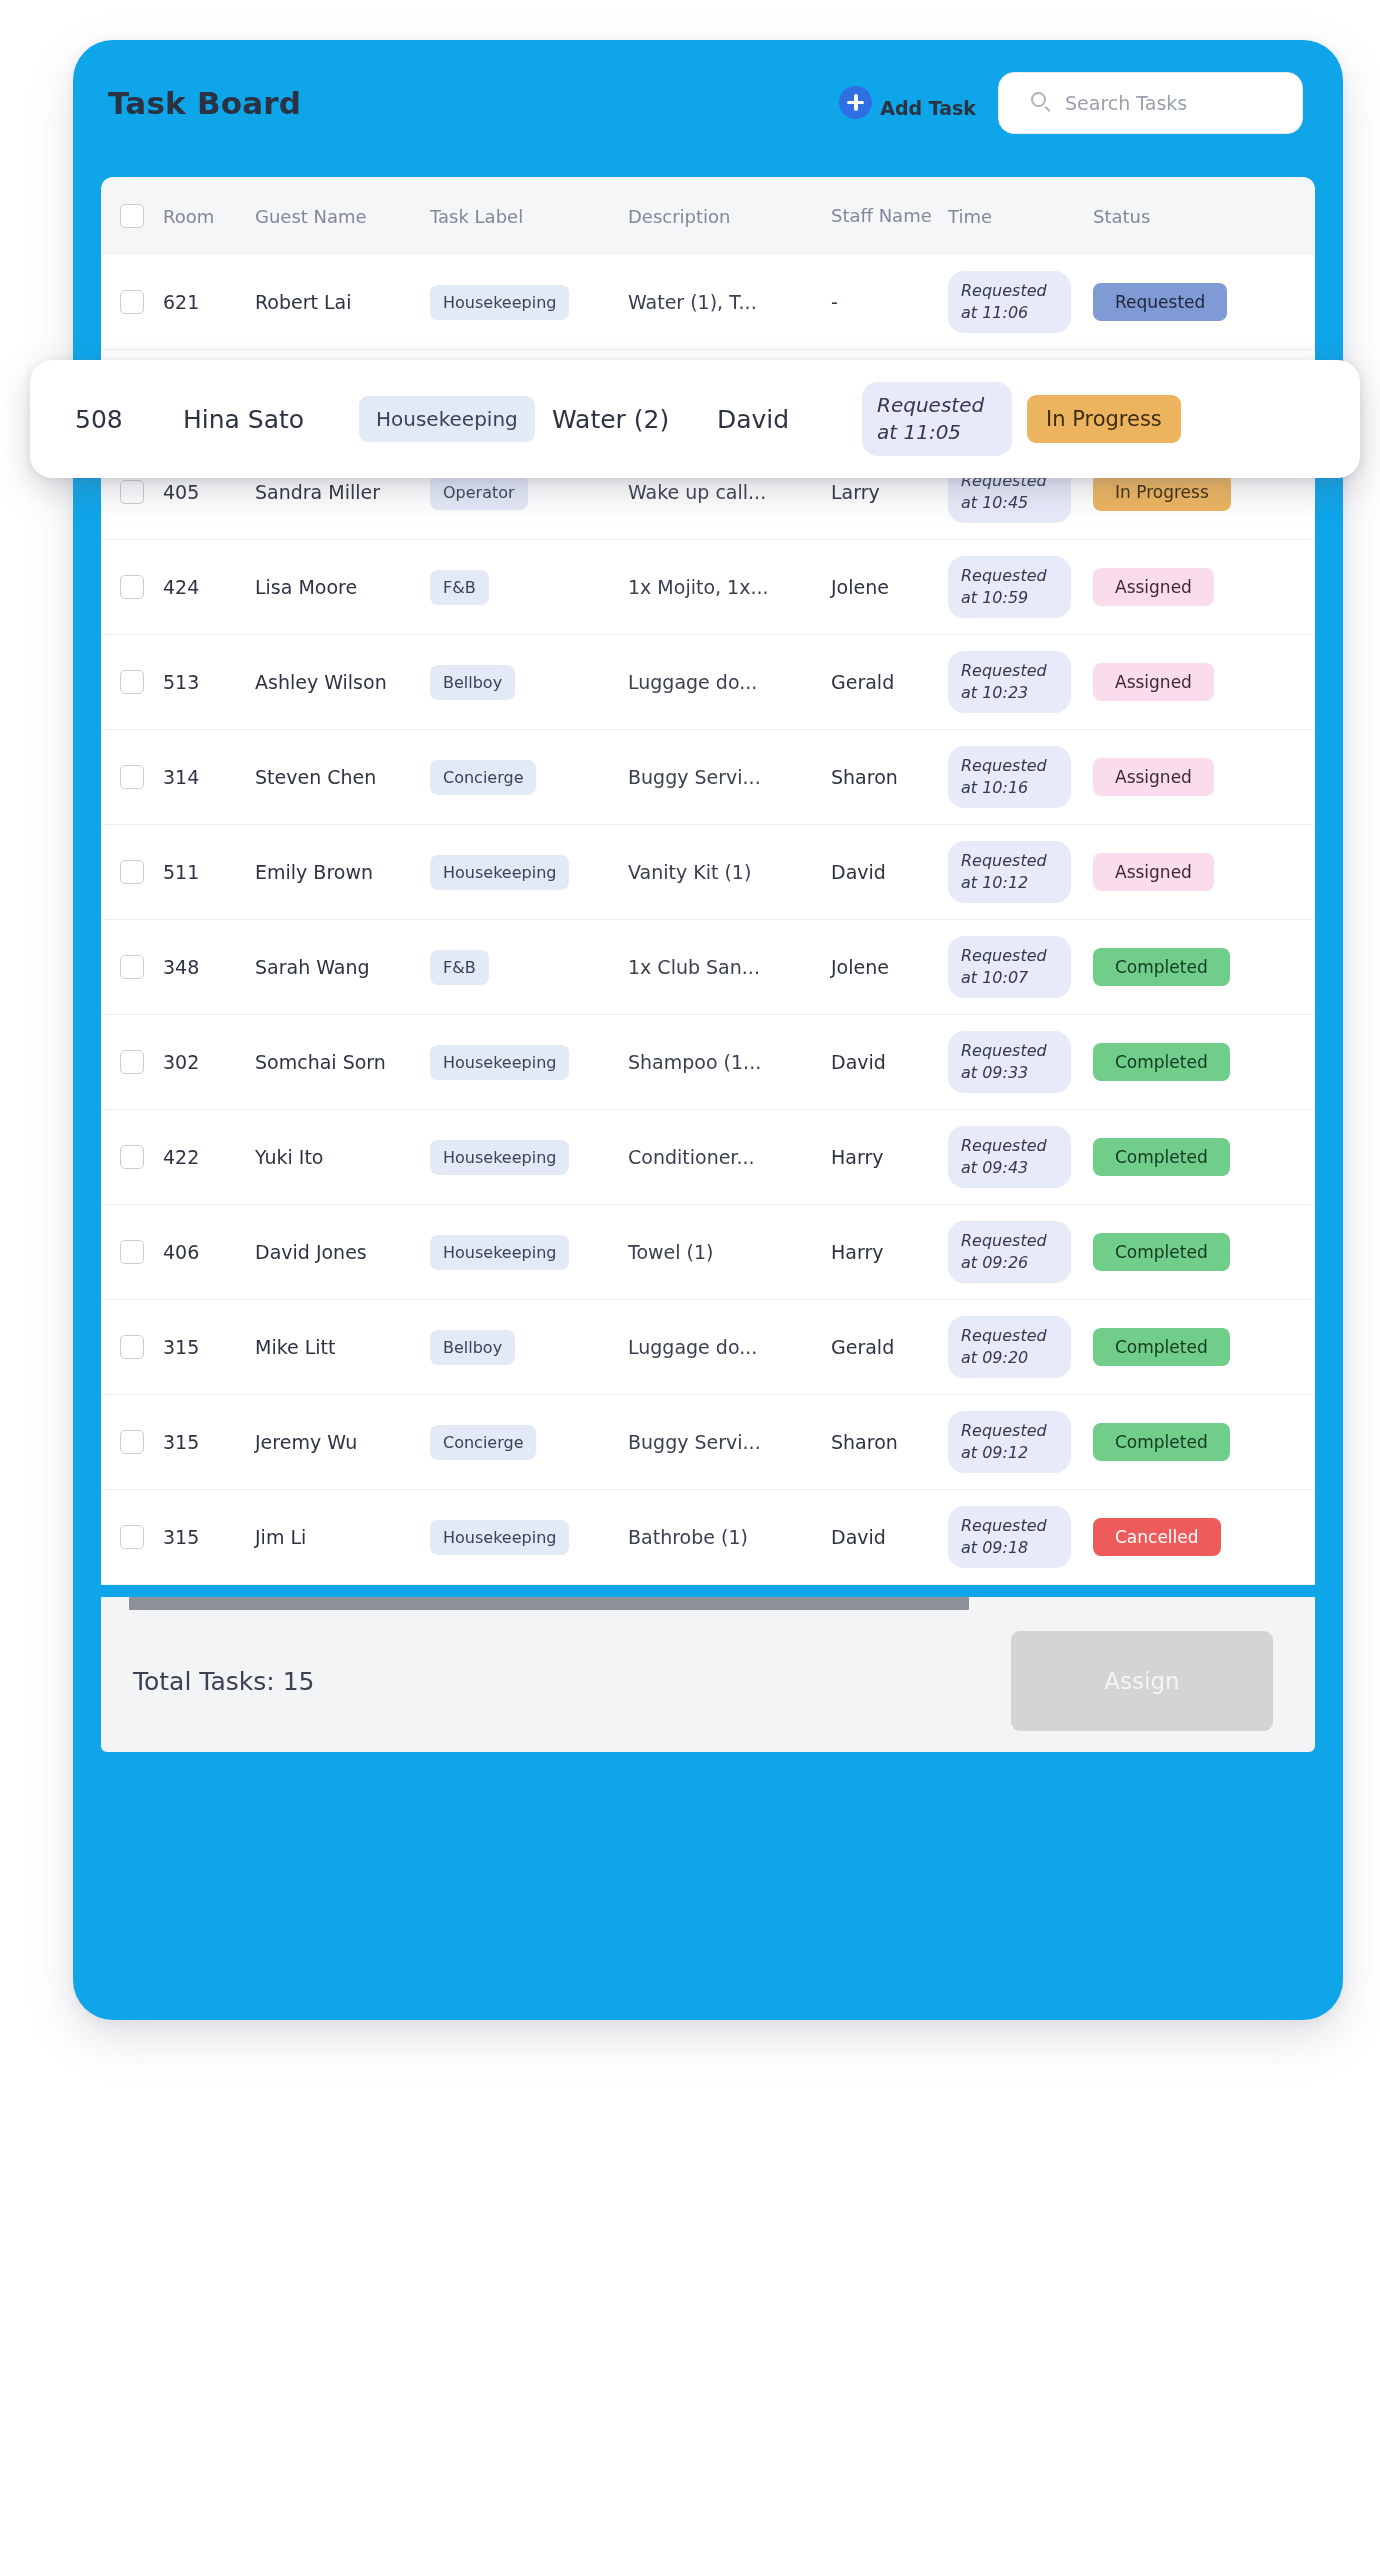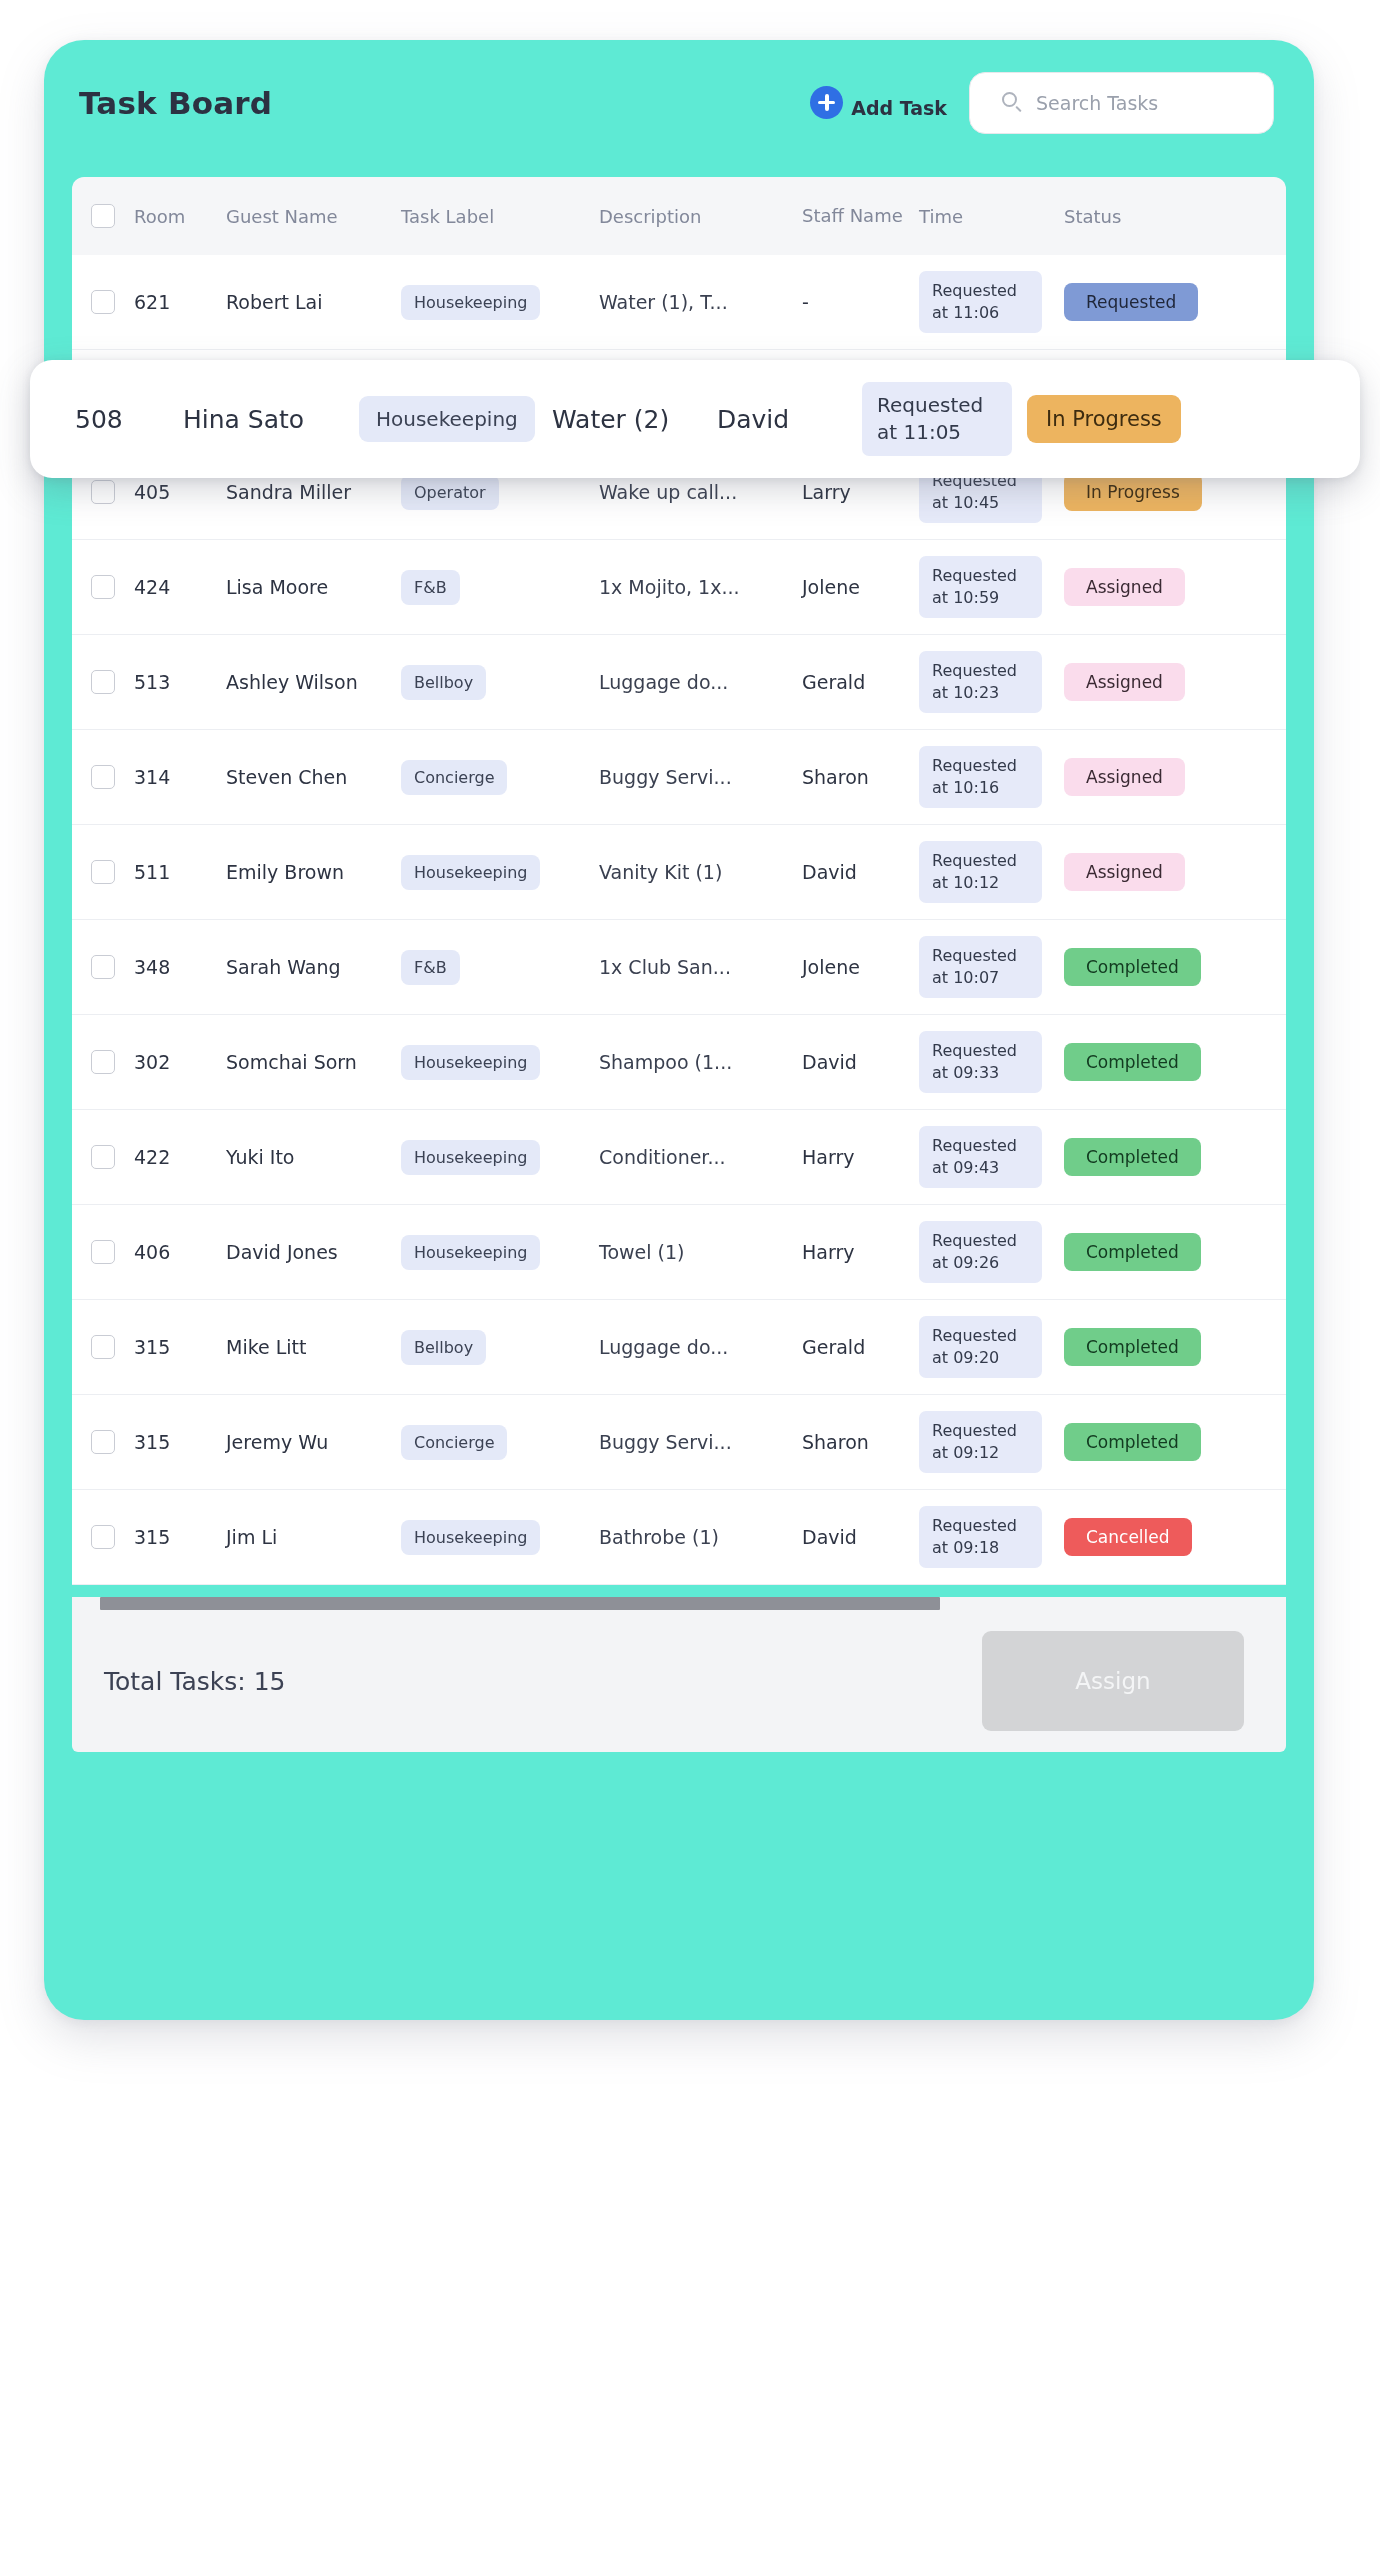--- a/index.html
+++ b/index.html
@@ -9,25 +9,25 @@
     height: 2560px;
     background: #ffffff;
     font-family: "DejaVu Sans", "Liberation Sans", sans-serif;
     position: relative;
     overflow: hidden;
   }
 
   
   .app-card {
     position: absolute;
-    left: 44px;
+    left: 73px;
     top: 40px;
     width: 1270px;
     height: 1980px;
-    background: #5eead4;
+    background: #0ea5e9;
     border-radius: 40px;
     box-shadow: 0 18px 46px rgba(120,125,140,0.22),
                 0 3px 12px rgba(120,125,140,0.12);
   }
 
   
   .card-header {
     position: relative;
     height: 125px;
     display: flex;
@@ -177,22 +177,23 @@
     border-radius: 8px;
     white-space: nowrap;
   }
   .time-chip {
     display: inline-block;
     background: #e6eaf9;
     color: #333a4b;
     font-size: 16px;
     line-height: 1.35;
     padding: 9px 13px;
-    border-radius: 7px;
+    border-radius: 16px;
     width: 123px;
+    font-style: italic;
   }
   .badge {
     display: inline-block;
     font-size: 17px;
     padding: 9px 22px;
     border-radius: 8px;
     white-space: nowrap;
     cursor: pointer;
   }
   .badge-requested   { background: #7f9ad5; color: #1f2639; }

